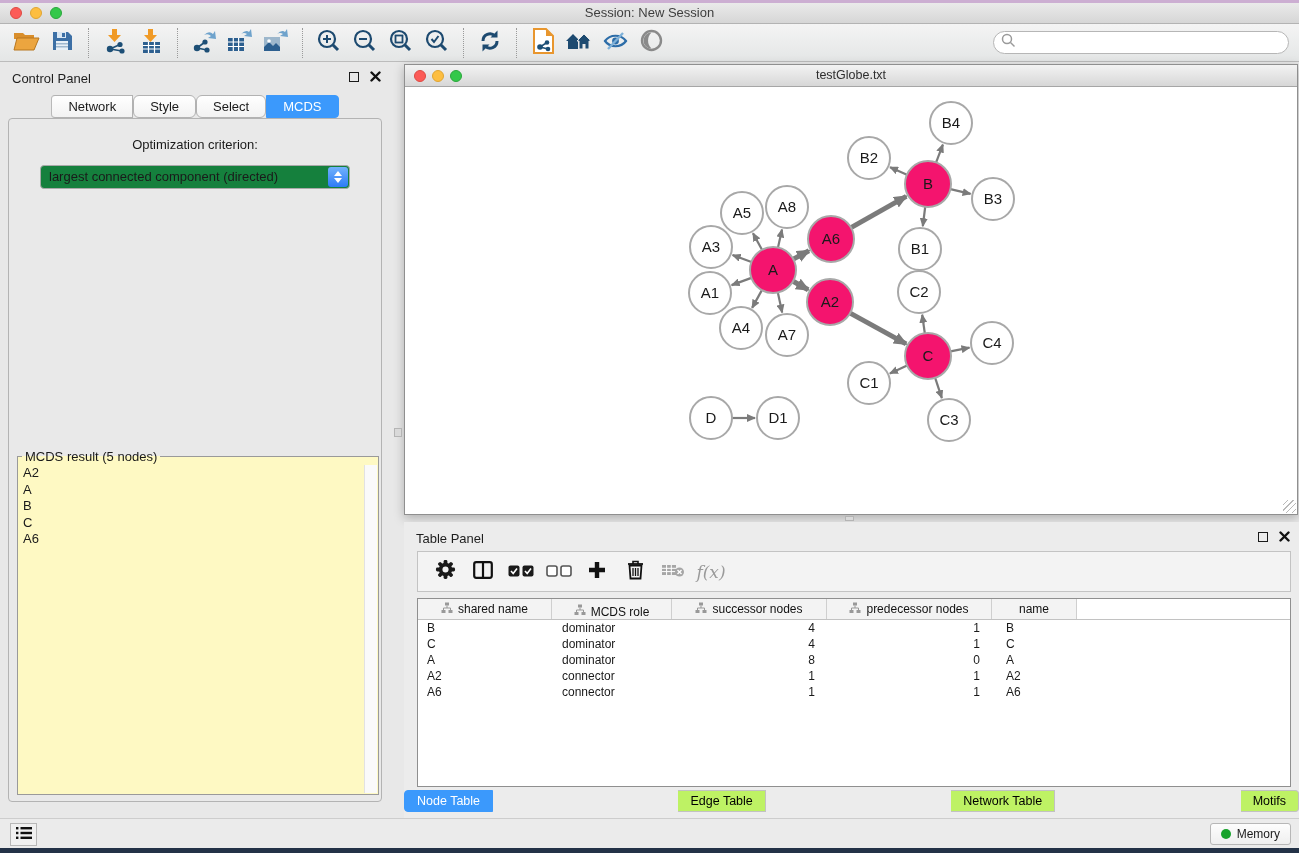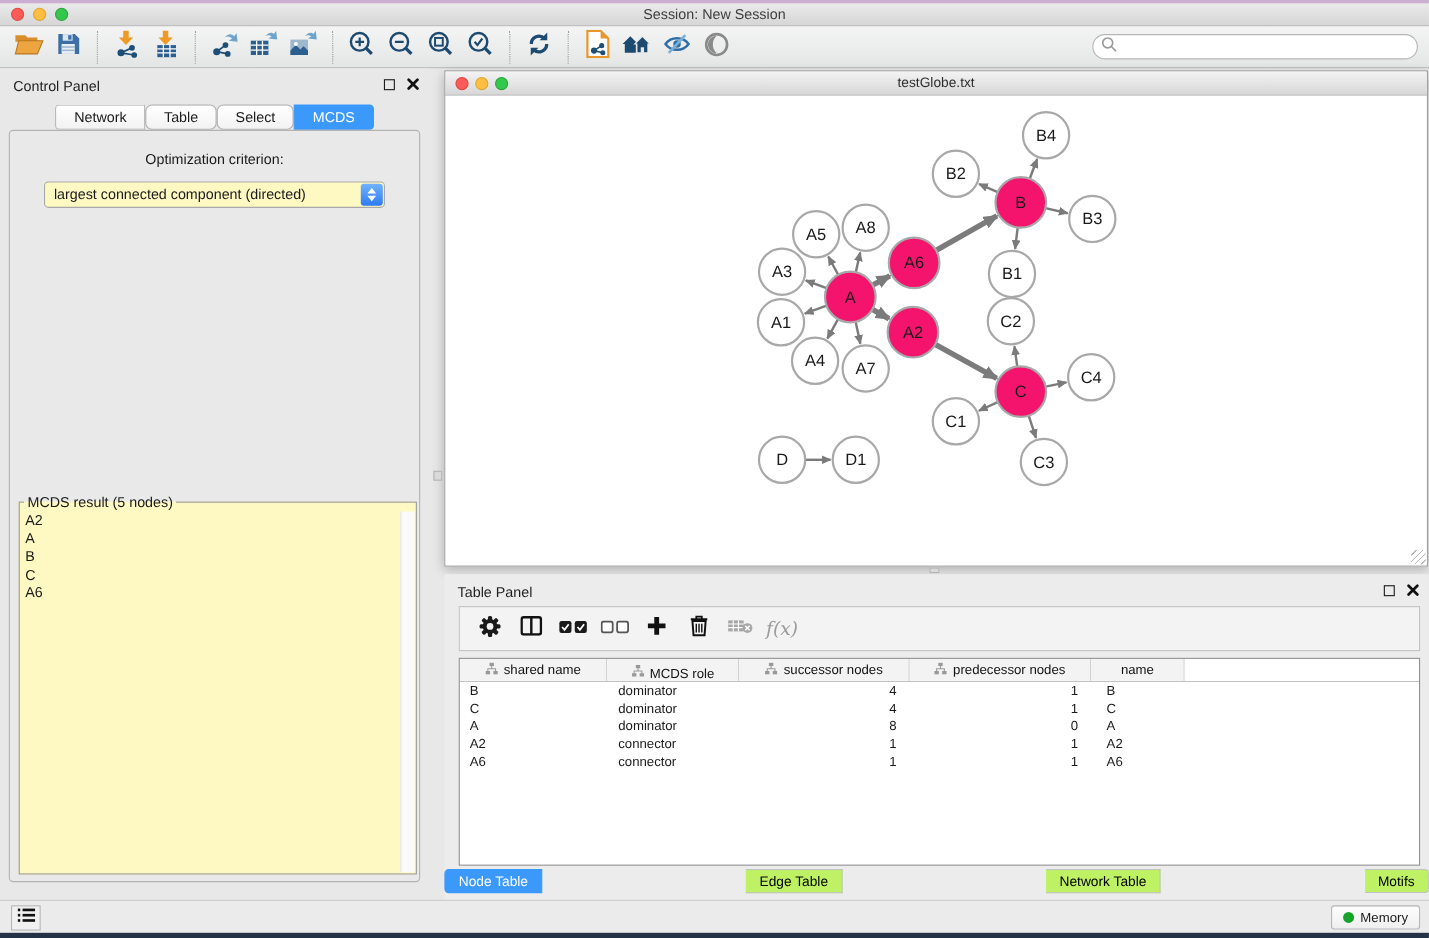--- a/index.html
+++ b/index.html
@@ -36,21 +36,21 @@
   .close-icon svg { display:block; }
   .cp-tabs { position:absolute; top:33px; left:0; right:0; display:flex; justify-content:center; }
   .tab-btn { height:21px; line-height:19px; padding:0 13px; font-size:13px; background:#fff;
     border:1px solid #b9b9b9; border-left:none; color:#1a1a1a; }
   .tab-btn:first-child { border-left:1px solid #b9b9b9; border-radius:4px 0 0 4px; }
   .tab-btn:last-child { border-radius:0 4px 4px 0; }
   .tab-btn.active { background:#3b99fc; border-color:#3b99fc; color:#fff; }
   .cp-content { position:absolute; top:56px; left:8px; right:8px; bottom:16px;
     border:1px solid #b3b3b3; border-radius:4px; background:#e9e9e9; }
   .opt-label { margin-top:18px; text-align:center; font-size:13px; }
-  .select-box { margin:13px auto 0; width:310px; height:24px; background:#fef9c3;
+  .select-box { margin:13px auto 0; width:310px; height:24px; background:#15803d;
     border:1px solid #a9a9a9; border-radius:4px; position:relative;
     font-size:13px; line-height:22px; padding-left:8px; }
   .select-stepper { position:absolute; right:1px; top:1px; width:20px; height:20px;
     border-radius:3px; background:linear-gradient(#72b2fc,#2d7bf6);
     display:flex; flex-direction:column; align-items:center; justify-content:center; gap:2px; }
   .arr-up { width:0; height:0; border-left:4px solid transparent; border-right:4px solid transparent; border-bottom:5px solid #fff; }
   .arr-dn { width:0; height:0; border-left:4px solid transparent; border-right:4px solid transparent; border-top:5px solid #fff; }
   .cp-buttons { margin-top:14px; display:flex; justify-content:center; gap:15px; }
   .btn { height:23px; background:linear-gradient(#ffffff,#f2f2f2); border:1px solid #b2b2b2;
     border-radius:6px; font-size:13px; padding:0 16px; font-family:"Liberation Sans",sans-serif; }
@@ -263,21 +263,21 @@
   <div class="panel-controls">
     <div class="float-icon"></div>
     <div class="close-icon">
         <svg width="11" height="11" viewBox="0 0 11 11">
           <path d="M1.5 1.5 L9.5 9.5 M9.5 1.5 L1.5 9.5" stroke="#111" stroke-width="2.4" stroke-linecap="round"></path>
         </svg>
       </div>
   </div>
   <div class="cp-tabs">
     <button class="btn tab-btn">Network</button>
-    <button class="btn tab-btn">Table</button>
+    <button class="btn tab-btn">Style</button>
     <button class="btn tab-btn">Select</button>
     <button class="btn tab-btn active">MCDS</button>
   </div>
   <div class="cp-content">
     <div class="opt-label">Optimization criterion:</div>
     <div class="select-box">
       <span>largest connected component (directed)</span>
       <div class="select-stepper">
           <div class="arr-up"></div>
           <div class="arr-dn"></div>

